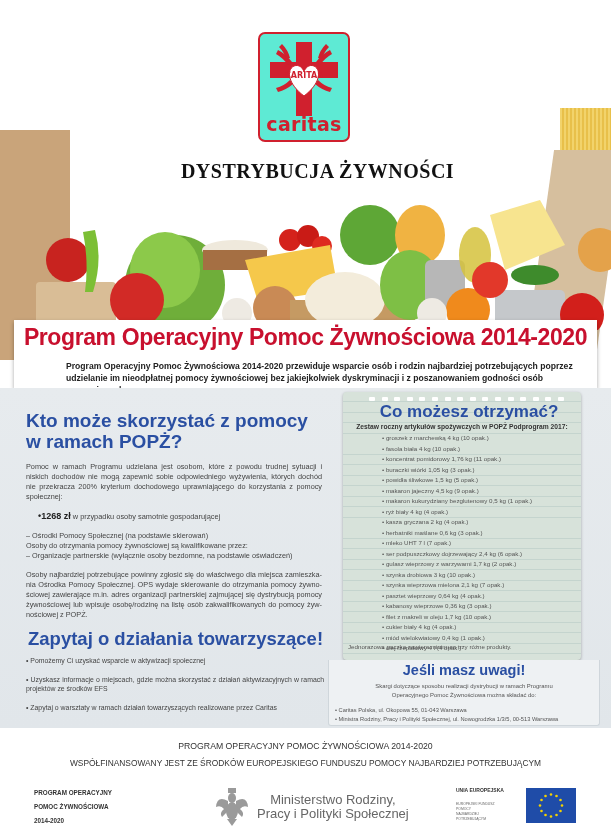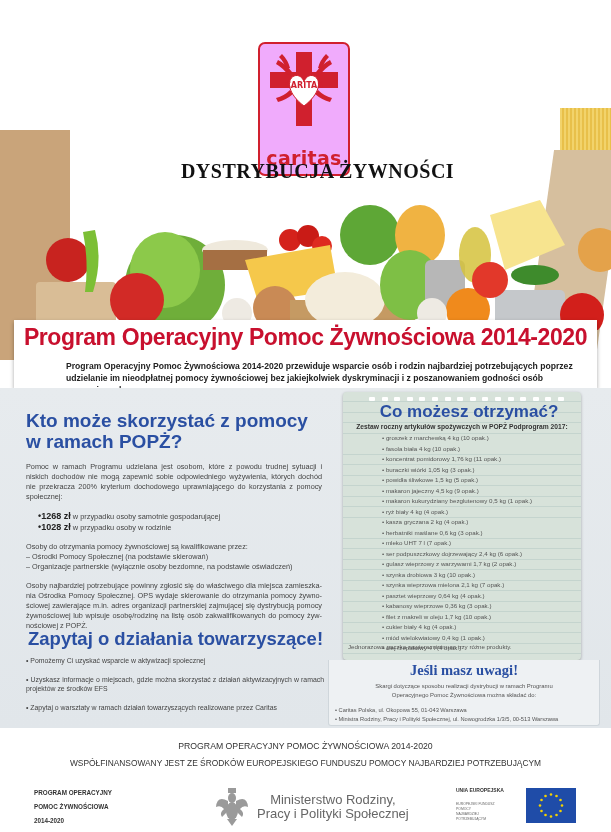--- a/index.html
+++ b/index.html
@@ -1,22 +1,22 @@
 <!DOCTYPE html>
 <html><head>
 <meta charset="utf-8">
 <style>
   * { box-sizing: border-box; margin: 0; padding: 0; }
   html, body { width: 611px; height: 832px; overflow: hidden; background: #ffffff; }
   body { font-family: "Liberation Sans", "DejaVu Sans", sans-serif; color: #333; position: relative; }
 
   
   .logo {
-    position: absolute; left: 258px; top: 42px; width: 92px; height: 134px;
-    border: 2px solid #d0202e; border-radius: 7px; background: #f0abfc;
+    position: absolute; left: 258px; top: 32px; width: 92px; height: 110px;
+    border: 2px solid #d0202e; border-radius: 7px; background: #5eead4;
   }
   .logo svg { position: absolute; left: 8px; top: 6px; }
   .logo .logo-text {
     position: absolute; left: 0; right: 0; bottom: 5px; text-align: center;
     color: #d0202e; font-size: 19px; font-weight: bold; letter-spacing: 0.3px;
     font-family: "DejaVu Sans", sans-serif;
   }
   .main-title {
     position: absolute; left: 0; right: 0; top: 160px; text-align: center;
     font-family: "Liberation Serif", "DejaVu Serif", serif; font-weight: bold;
@@ -73,21 +73,21 @@
   .holes span { display: block; width: 6px; height: 4px; background: #fff; border-radius: 1px; }
   .nb-title { position: absolute; left: 14px; right: 0; top: 10px; text-align: center; font-size: 17px; }
   .nb-sub { position: absolute; left: 0; right: 0; top: 31px; text-align: center; font-size: 6.7px; font-weight: bold; color: #333; }
   .nb-list { position: absolute; left: 39px; top: 41px; font-size: 6.2px; line-height: 10.5px; color: #555; list-style: none; }
   .nb-foot { position: absolute; left: 5px; top: 251px; font-size: 6.2px; color: #555; }
 
   .remarks {
     position: absolute; left: 328px; top: 660px; width: 272px; height: 66px;
     background: #eef1f3; border: 1px solid #cfd6db; border-top: none; border-radius: 0 0 3px 3px;
   }
-  .rm-title { position: absolute; left: 0; right: 0; top: 2px; text-align: center; font-size: 14.5px; font-family: Liberation Serif, serif; }
+  .rm-title { position: absolute; left: 0; right: 0; top: 2px; text-align: center; font-size: 14.5px; }
   .rm-desc { position: absolute; left: 0; right: 0; top: 22px; text-align: center; font-size: 5.9px; line-height: 8.5px; color: #555; }
   .rm-list { position: absolute; left: 6px; top: 46px; font-size: 5.7px; line-height: 9px; color: #555; list-style: none; }
 
   
   .footer-line1, .footer-line2 { position: absolute; left: 0; right: 0; text-align: center; color: #333; font-size: 8.7px; }
   .footer-line1 { top: 741px; }
   .footer-line2 { top: 758px; font-size: 8.4px; }
 
   .fl-left { position: absolute; left: 34px; top: 786px; font-size: 6.3px; font-weight: bold; color: #333; line-height: 14px; }
   .ministry { position: absolute; left: 215px; top: 787px; display: flex; align-items: center; gap: 8px; }
@@ -187,25 +187,24 @@
 <div class="body-bg"></div>
 
 <div class="left-col">
   <h2 class="h1 h-blue">
     <div>Kto może skorzystać z pomocy</div>
     <div>w ramach POPŻ?</div>
   </h2>
   <p class="para" style="margin-top:10px;">Pomoc w ramach Programu udzielana jest osobom, które z powodu trudnej sytuacji i niskich dochodów nie mogą zapewnić sobie odpowiedniego wyżywienia, których dochód nie przekracza 200% kryterium dochodowego uprawniającego do korzystania z pomocy społecznej:</p>
   <div style="margin-top:9px;">
     <div class="amt"><b>•1268 zł</b><span> w przypadku osoby samotnie gospodarującej</span></div>
-    <div class="amt"><b>•1028 zł</b><span> w przypadku osoby w rodzinie</span></div>
   </div>
   <div class="para" style="margin-top:9px;">
+    <div>– Ośrodki Pomocy Społecznej (na podstawie skierowań)</div>
     <div>Osoby do otrzymania pomocy żywnościowej są kwalifikowane przez:</div>
-    <div>– Ośrodki Pomocy Społecznej (na podstawie skierowań)</div>
     <div>– Organizacje partnerskie (wyłącznie osoby bezdomne, na podstawie oświadczeń)</div>
   </div>
   <p class="para" style="margin-top:9px;">Osoby najbardziej potrzebujące powinny zgłosić się do właściwego dla miejsca zamieszka-nia Ośrodka Pomocy Społecznej. OPS wydaje skierowanie do otrzymania pomocy żywno-ściowej zawierające m.in. adres organizacji partnerskiej zajmującej się dystrybucją pomocy żywnościowej lub wpisuje osobę/rodzinę na listę osób zakwalifikowanych do pomocy żyw-nościowej z POPŻ.</p>
 </div>
 
 <h2 class="h2 h-blue">Zapytaj o działania towarzyszące!</h2>
 <ul class="tow-list">
   <li>• Pomożemy Ci uzyskać wsparcie w aktywizacji społecznej</li>
   <li>• Uzyskasz informacje o miejscach, gdzie można skorzystać z działań aktywizacyjnych w ramach projektów ze środków EFS</li>
   <li>• Zapytaj o warsztaty w ramach działań towarzyszących realizowane przez Caritas</li>

